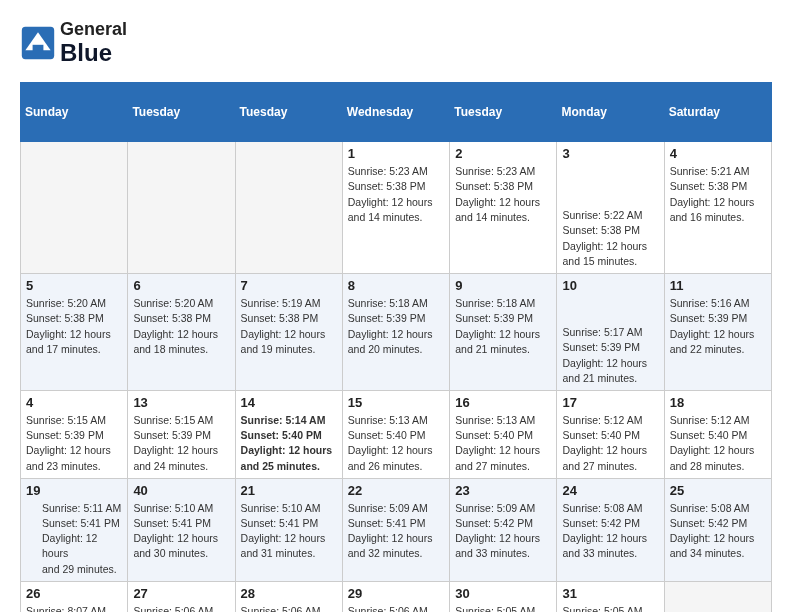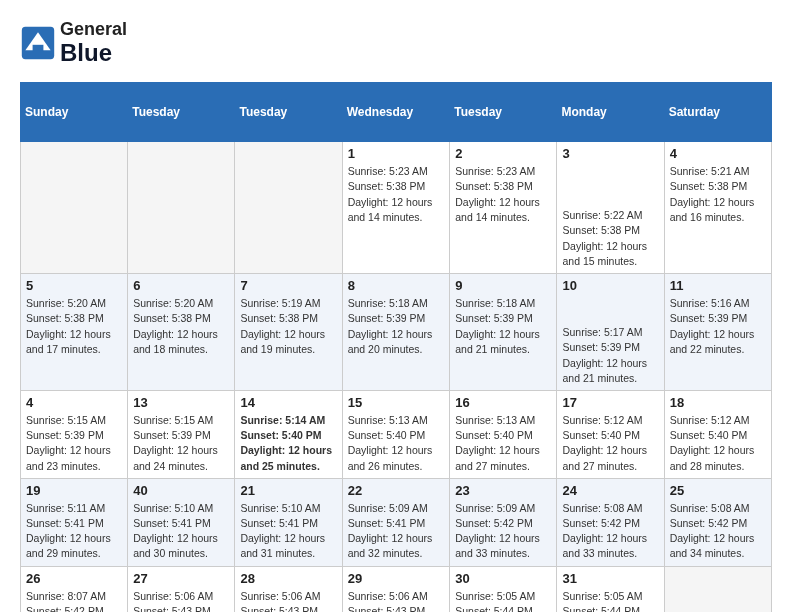--- a/index.html
+++ b/index.html
@@ -241,21 +241,21 @@
           <span class="day-number">18</span>
           <div class="day-info" style="white-space: pre-line;">Sunrise: 5:12 AM
 Sunset: 5:40 PM
 Daylight: 12 hours
 and 28 minutes.</div>
         </td>
       </tr>
       <tr class="row-shaded">
         <td>
           <span class="day-number">19</span>
-          <div class="day-info" style="white-space: pre-line;">Sunrise: 5:11 AM
+          <div class="day-info" style="white-space: pre-line; margin-left: 16px;">Sunrise: 5:11 AM
 Sunset: 5:41 PM
 Daylight: 12 hours
 and 29 minutes.</div>
         </td>
         <td>
           <span class="day-number">40</span>
           <div class="day-info" style="white-space: pre-line;">Sunrise: 5:10 AM
 Sunset: 5:41 PM
 Daylight: 12 hours
 and 30 minutes.</div>

